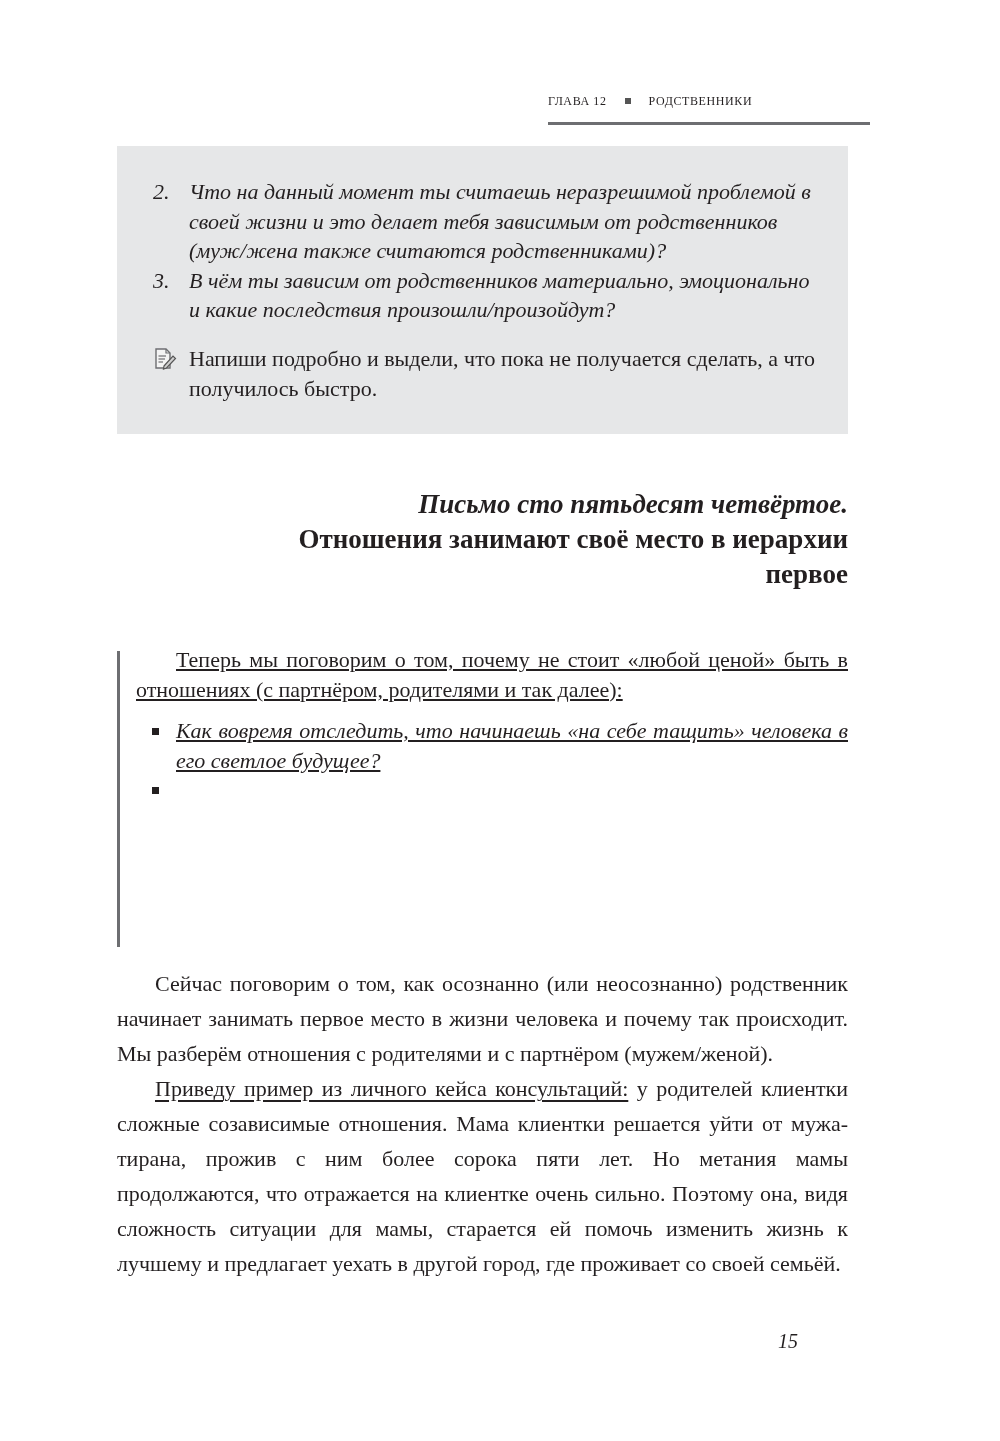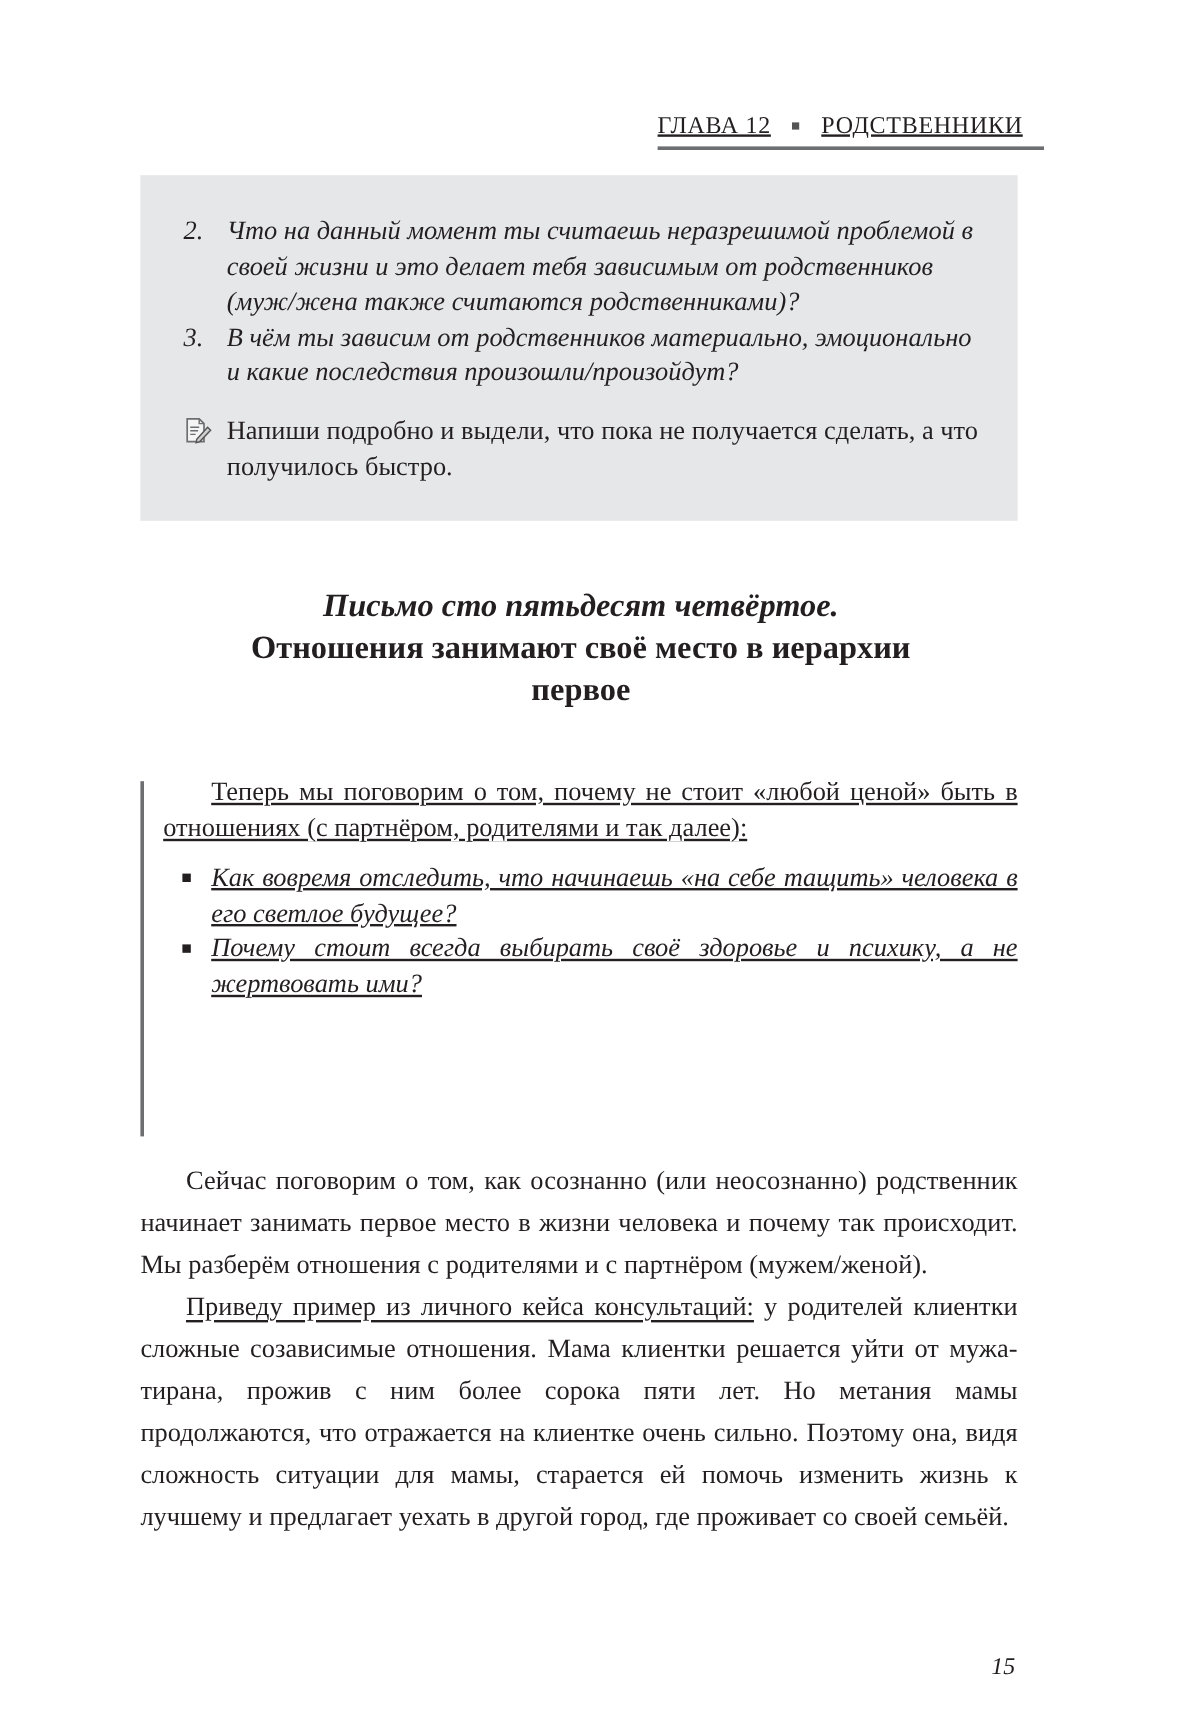--- a/index.html
+++ b/index.html
@@ -15,25 +15,24 @@
     font-family: "Liberation Serif", "DejaVu Serif", serif;
     color: #231f20;
   }
 
   
   .running-header {
     position: absolute;
     left: 548px;
     top: 94px;
     width: 300px;
-    font-size: 20px;
+    font-size: 12px;
     letter-spacing: 0.6px;
     color: #231f20;
     white-space: nowrap;
-    text-decoration: underline;
   }
   .running-header .sep {
     display: inline-block;
     width: 6px;
     height: 6px;
     background: #555;
     margin: 0 18px 3px 18px;
     vertical-align: middle;
   }
   .header-rule {
@@ -88,21 +87,21 @@
     width: 24px;
     height: 24px;
   }
 
   
   .letter-title {
     position: absolute;
     left: 120px;
     top: 487px;
     width: 728px;
-    text-align: center;
+    text-align: right;
     font-weight: bold;
     font-size: 27px;
     line-height: 35px;
   }
   .letter-title .italic-line {
     font-style: italic;
     display: block;
   }
   .letter-title .plain-line {
     display: block;
@@ -167,25 +166,24 @@
     text-align: justify;
   }
   .underlined {
     text-decoration: underline;
     text-decoration-thickness: 2px;
     text-underline-offset: 4px;
   }
 
   .page-number {
     position: absolute;
-    left: 826px;
+    left: 778px;
     top: 1330px;
     font-size: 20px;
     font-style: italic;
-    margin-top: 48px;
   }
 </style>
 </head>
 <body>
 
 <div class="running-header">
   <span>ГЛАВА 12</span><span class="sep"></span><span>РОДСТВЕННИКИ</span>
 </div>
 <div class="header-rule"></div>
 
@@ -219,21 +217,21 @@
   <span class="italic-line">Письмо сто пятьдесят четвёртое.</span>
   <span class="plain-line">Отношения занимают своё место в иерархии</span>
   <span class="plain-line">первое</span>
 </div>
 
 <div class="side-bar"></div>
 <div class="intro-block">
   <p class="intro-para">Теперь мы поговорим о том, почему не стоит «любой ценой» быть в отношениях (с партнёром, родителями и так далее):</p>
   <ul class="bullet-list">
     <li><span class="bullet"></span><span>Как вовремя отследить, что начинаешь «на себе тащить» человека в его светлое будущее?</span></li>
-    <li><span class="bullet"></span><span>Почему стоит всегда выбирать своё здоровье и психику, а не жертвовать ими?</span></li>
+    <li><span class="bullet"></span></li>
   </ul>
 </div>
 
 <div class="body-text">
   <p>Сейчас поговорим о том, как осознанно (или неосознанно) родственник начинает занимать первое место в жизни человека и почему так происходит. Мы разберём отношения с родителями и с партнёром (мужем/женой).</p>
   <p><span class="underlined">Приведу пример из личного кейса консультаций:</span><span> у родителей клиентки сложные созависимые отношения. Мама клиентки решается уйти от мужа-тирана, прожив с ним более сорока пяти лет. Но метания мамы продолжаются, что отражается на клиентке очень сильно. Поэтому она, видя сложность ситуации для мамы, старается ей помочь изменить жизнь к лучшему и предлагает уехать в другой город, где проживает со своей семьёй.</span></p>
 </div>
 
 <div class="page-number">15</div>
 

